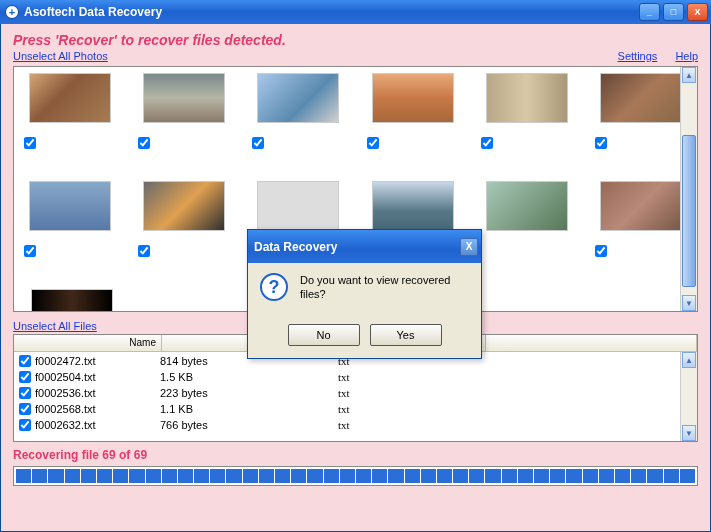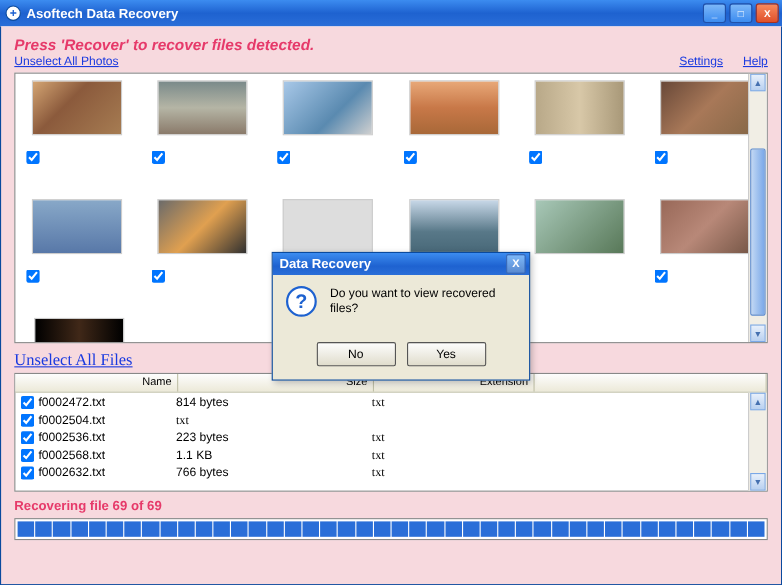--- a/index.html
+++ b/index.html
@@ -17,35 +17,35 @@
 .photo-panel { background: #fff; border: 1px solid #888; height: 246px; position: relative; overflow: hidden; }
 .photo-grid { padding: 6px 10px; }
 .photo-row { display: flex; gap: 22px; height: 100px; margin-bottom: 8px; }
 .photo-item { width: 95px; position: relative; }
 .thumb { width: 82px; height: 50px; border: 1px solid #ccc; margin: 0 auto; display: block; }
 .check { position: absolute; left: 0; bottom: 24px; width: 12px; height: 12px; }
 .scrollbar-v { position: absolute; right: 0; top: 0; bottom: 0; width: 17px; background: #f1eee5; border-left: 1px solid #ccc; }
 .sb-thumb { position: absolute; top: 68px; left: 1px; right: 1px; height: 152px; background: linear-gradient(to right, #c2d8f4, #7aa8e8); border-radius: 2px; border: 1px solid #5a8ad0; }
 .sb-arrow { position: absolute; left: 1px; right: 1px; height: 16px; background: linear-gradient(to bottom, #e8f0fb, #b8d0f0); border: 1px solid #7aa8e8; display:flex; align-items:center; justify-content:center; font-size:8px; color:#4570b0; }
 .file-link { margin-top: 8px; margin-bottom: 2px; }
-.file-link a { color: #1a3ae0; text-decoration: underline; font-size: 15px; cursor: pointer; font-family: Liberation Serif, serif; }
+.file-link a { color: #1a3ae0; text-decoration: underline; font-size: 11px; cursor: pointer; }
 .file-list { background: #fff; border: 1px solid #888; height: 108px; position: relative; }
 .fl-header { display: flex; background: linear-gradient(to bottom, #fdfdfd, #ece9d8); border-bottom: 1px solid #c0c0a8; height: 17px; }
 .fl-header div { border-right: 1px solid #c0c0a8; padding: 2px 5px; font-size: 10px; text-align: right; }
 .col-name { width: 148px; } .col-size { width: 178px; } .col-ext { width: 146px; } .col-rest { flex: 1; }
 .fl-rows { padding: 1px 0; }
 .fl-row { display: flex; align-items: center; height: 16px; padding-left: 5px; }
 .fl-row .rcheck { width: 12px; height: 12px; margin-right: 4px; }
 .fl-row .rname { width: 125px; } .fl-row .rsize { width: 178px; } .fl-row .rext { width: 140px; font-family: Liberation Serif, serif; }
 .fl-scroll { position: absolute; right: 0; top: 17px; bottom: 0; width: 17px; background: #f1eee5; border-left: 1px solid #ccc; }
 .recovering { color: #e63a6a; font-weight: bold; font-size: 12px; margin-top: 6px; }
 .progress { margin-top: 4px; height: 20px; border: 1px solid #888; background: #fff; display: flex; padding: 2px; gap: 1px; }
 .progress .seg { flex: 1; background: #2a6ed8; }
 .dialog { position: absolute; left: 246px; top: 205px; width: 235px; background: #ece9d8; border: 1px solid #0a4a9e; box-shadow: 2px 2px 6px rgba(0,0,0,0.25); }
-.dialog .dlg-title { height: 20px; background: linear-gradient(to bottom, #3c8cf0 0%, #1e62d0 60%, #2a6ed8 100%); color: #fff; font-weight: bold; font-size: 12px; display: flex; align-items: center; padding: 0 3px 0 6px; }
+.dialog .dlg-title { height: 33px; background: linear-gradient(to bottom, #3c8cf0 0%, #1e62d0 60%, #2a6ed8 100%); color: #fff; font-weight: bold; font-size: 12px; display: flex; align-items: center; padding: 0 3px 0 6px; }
 .dlg-close { width: 18px; height: 18px; background: linear-gradient(to bottom, #7db8f8, #5a8ad0); border: 1px solid #3a6ab8; border-radius: 2px; display:flex; align-items:center; justify-content:center; color:#fff; font-size:10px; font-weight:bold; cursor:pointer; }
 .dlg-body { padding: 10px 12px 12px 12px; }
 .dlg-msg { display: flex; gap: 12px; margin-bottom: 12px; }
 .q-icon { width: 28px; height: 28px; border: 2px solid #1e62d0; border-radius: 50%; background: #fff; display:flex; align-items:center; justify-content:center; font-size:18px; font-weight:bold; color:#1e62d0; flex-shrink:0; }
 .dlg-text p { font-size: 11px; line-height: 1.3; margin-bottom: 10px; }
 .dlg-buttons { display: flex; justify-content: center; gap: 10px; }
 .dlg-btn { width: 72px; height: 22px; border: 1px solid #555; background: linear-gradient(to bottom, #fdfdfd, #e0ddcc); font-size: 11px; cursor: pointer; border-radius: 2px; }
 
 .t1{background:linear-gradient(135deg,#d4a573 0%,#8b5a3c 40%,#a67c52 100%);}
 .t2{background:linear-gradient(to bottom,#7a8a8a 0%,#b5b5a5 50%,#8a7a6a 100%);}
@@ -161,20 +161,21 @@
     <div class="fl-rows" id="fl-rows">
         <div class="fl-row">
           <input type="checkbox" class="rcheck" checked="" style="">
     <span class="rname">f0002472.txt</span>
     <span class="rsize">814 bytes</span>
     <span class="rext">txt</span>
         </div>
         <div class="fl-row">
           <input type="checkbox" class="rcheck" checked="" style="">
     <span class="rname">f0002504.txt</span>
+    <span class="rsize">1.5 KB</span>
     <span class="rext">txt</span>
         </div>
         <div class="fl-row">
           <input type="checkbox" class="rcheck" checked="" style="">
     <span class="rname">f0002536.txt</span>
     <span class="rsize">223 bytes</span>
     <span class="rext">txt</span>
         </div>
         <div class="fl-row">
           <input type="checkbox" class="rcheck" checked="" style="">

